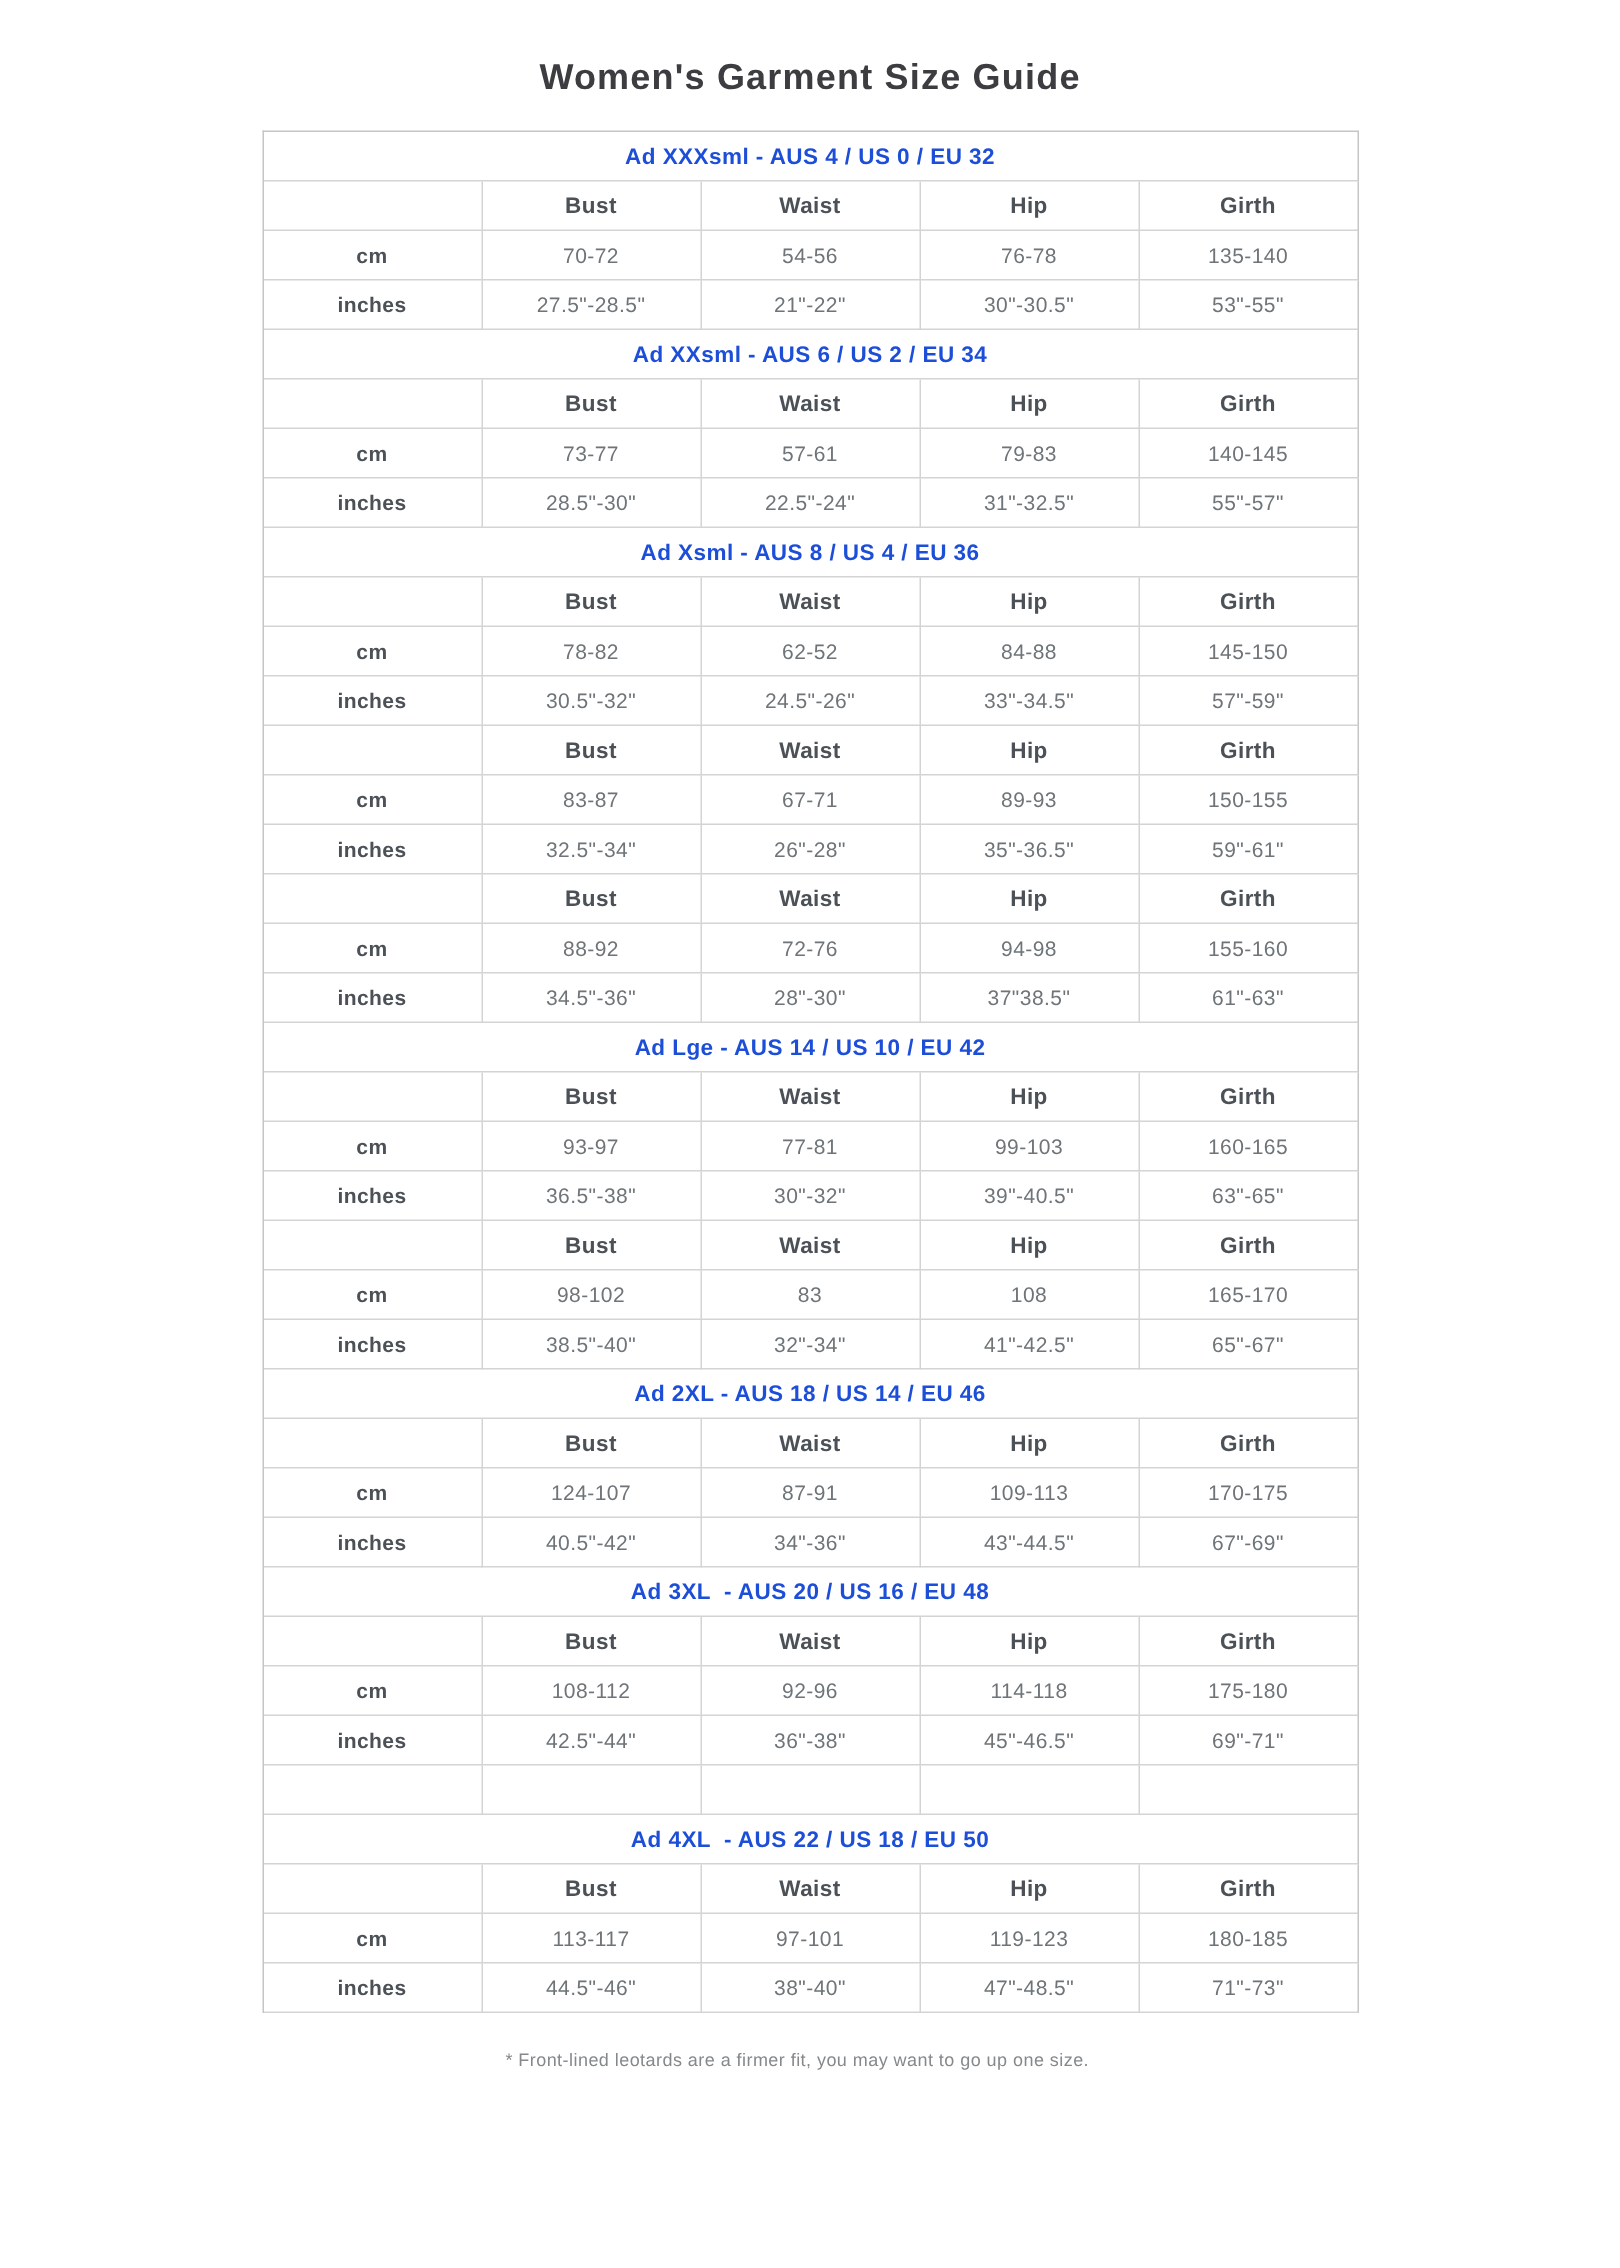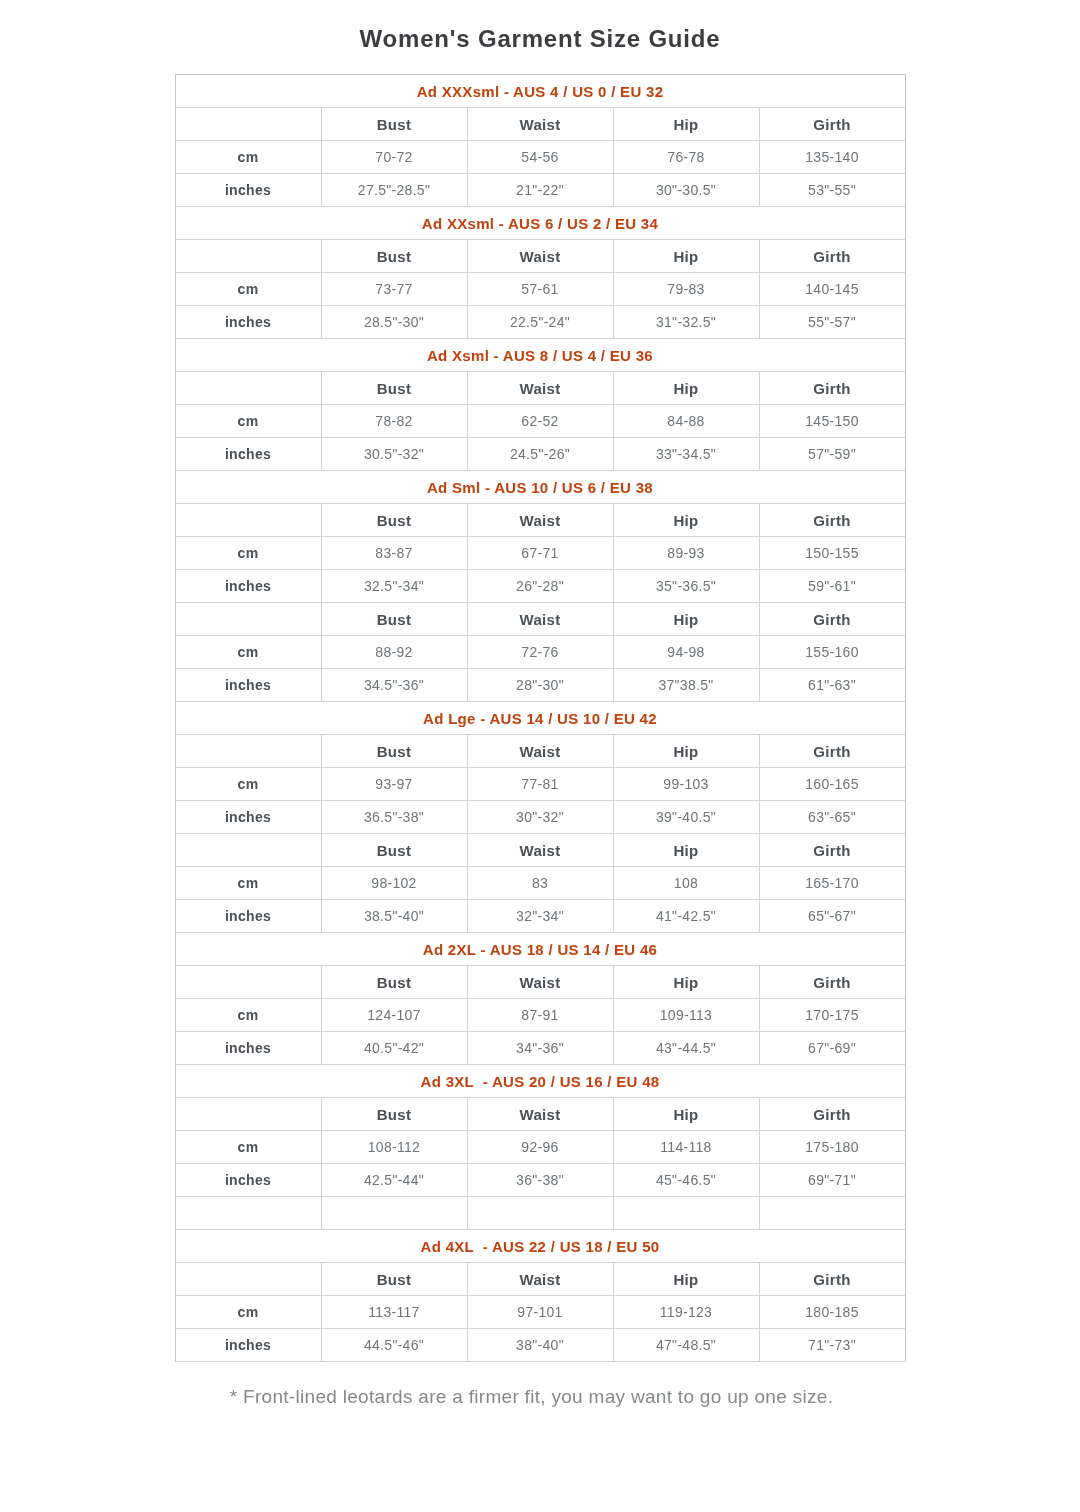--- a/index.html
+++ b/index.html
@@ -7,21 +7,21 @@
     margin: 0;
     padding: 0;
     background: #ffffff;
     width: 1080px;
     font-family: "Liberation Sans", sans-serif;
   }
   .page {
     width: 1080px;
     height: 1512px;
     overflow: hidden;
-    padding-top: 25px;
+    padding-top: 38px;
   }
   .page-title {
     margin: 0 0 21px 0;
     text-align: center;
     font-size: 24px;
     font-weight: 600;
     letter-spacing: 0.8px;
     color: #3d3d41;
   }
   .guide-table {
@@ -44,34 +44,34 @@
     font-size: 14px;
     letter-spacing: 0.3px;
     white-space: pre-wrap;
     overflow: hidden;
   }
   .row > .cell:last-child { border-right: 1px solid #c3c5c7; }
   .section-title-cell {
     grid-column: 1 / -1;
     font-weight: bold;
     font-size: 15px;
-    color: #c2410c;
+    color: #1d4ed8;
     border-right: 1px solid #c3c5c7;
   }
   .header-cell, .label-cell {
     font-weight: bold;
     font-size: 15px;
     color: #4b5156;
   }
   .label-cell { font-size: 14px; }
   .value-cell { color: #6e7478; }
   .footnote {
     margin: 24px 17px 0 0;
     text-align: center;
-    font-size: 19px;
+    font-size: 12px;
     letter-spacing: 0.3px;
     color: #85898c;
   }
 </style>
 </head>
 <body>
 
 <div class="page">
   <h1 class="page-title">Women's Garment Size Guide</h1>
   <div class="guide-table">
@@ -141,23 +141,20 @@
         <div class="cell value-cell">145-150</div>
       </div>
       <div class="row">
         <div class="cell label-cell">inches</div>
         <div class="cell value-cell">30.5"-32"</div>
         <div class="cell value-cell">24.5"-26"</div>
         <div class="cell value-cell">33"-34.5"</div>
         <div class="cell value-cell">57"-59"</div>
       </div>
       <div class="row">
-        <div class="cell section-title-cell">Ad Sml - AUS 10 / US 6 / EU 38</div>
-      </div>
-      <div class="row">
         <div class="cell"></div>
         <div class="cell header-cell">Bust</div>
         <div class="cell header-cell">Waist</div>
         <div class="cell header-cell">Hip</div>
         <div class="cell header-cell">Girth</div>
       </div>
       <div class="row">
         <div class="cell label-cell">cm</div>
         <div class="cell value-cell">83-87</div>
         <div class="cell value-cell">67-71</div>

